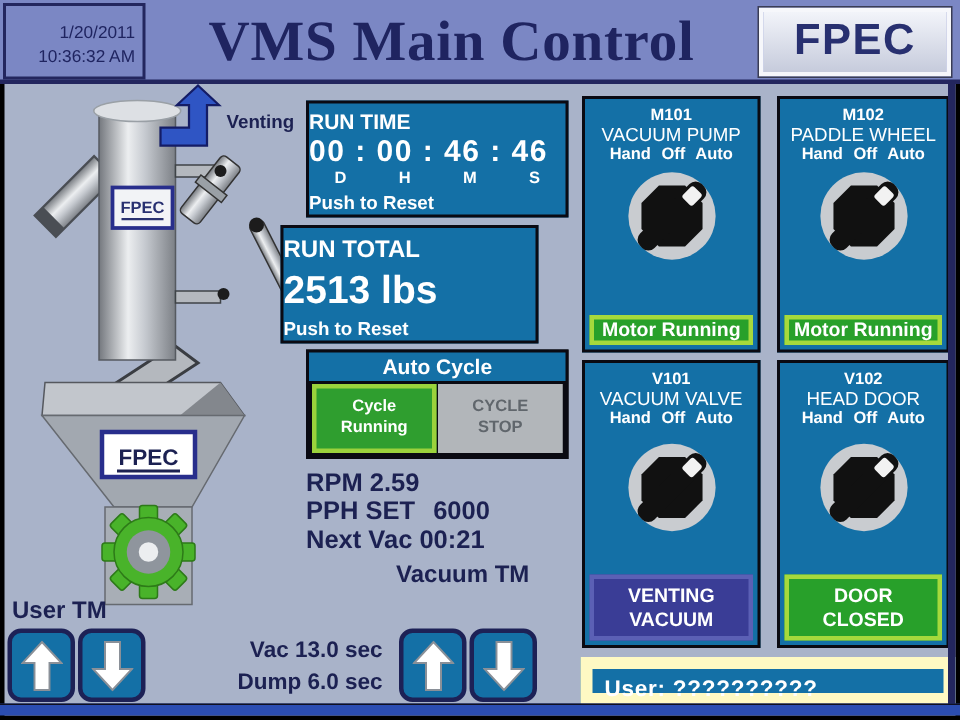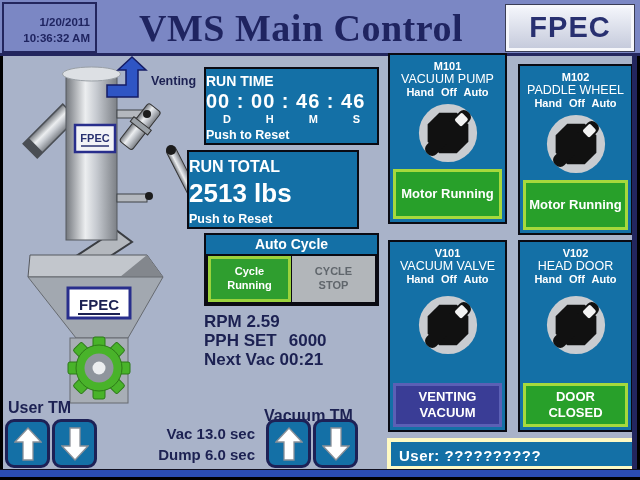--- a/index.html
+++ b/index.html
@@ -7,21 +7,21 @@
   #screen {
     position:relative; width:640px; height:480px;
     background:#a9b3c9; overflow:hidden;
     font-family:"Liberation Sans", sans-serif;
     box-shadow: inset 0 0 0 3px #000;
   }
   
   .topbar { position:absolute; left:0; top:0; width:640px; height:56px;
     background:#7b87c4; border-bottom:3px solid #23265e; }
   .datebox { position:absolute; left:2px; top:2px; width:95px; height:51px;
-    border:2px solid #23265e; color:#1f2460; font-weight:bold; font-size:11.5px;
+    border:2px solid #23265e; color:#1f2460; font-weight:normal; font-size:11.5px;
     text-align:right; padding:10px 5px 0 0; line-height:1.4; }
   .title { position:absolute; left:100px; top:2px; width:402px; height:52px;
     color:#1f2460; font-weight:bold; font-size:38px; text-align:center; line-height:52px;
     letter-spacing:0.5px;font-family:Liberation Serif, serif; }
   .logo { position:absolute; left:506px; top:5px; width:128px; height:46px;
     background:linear-gradient(#f2f4fa,#c6cbdc); border:3px solid #f6f7fb;
     outline:1px solid #3a3d55; color:#283070; font-weight:bold; font-size:29px;
     text-align:center; line-height:39px; letter-spacing:1px; }
   
   .right-strip { position:absolute; left:632px; top:56px; width:5px; height:414px; background:#23265e; }
@@ -51,26 +51,26 @@
   .pph-val { margin-left:12px; }
   
   .ctl { text-align:center; }
   .ctl-id { font-size:11px; font-weight:bold; margin-top:5px; }
   .ctl-name { font-size:12.5px; font-weight:normal; }
   .ctl-modes { font-size:11px; font-weight:bold; word-spacing:4px; }
   .knob { display:block; margin:3px auto 0; }
   .status { position:absolute; left:3px; right:3px; bottom:3px;
     display:flex; align-items:center; justify-content:center;
     font-weight:bold; font-size:13px; line-height:1.25; }
-  .status.green { background:#28a02a; border:3px solid #a6d93c; color:#fff; height:50px; }
+  .status.green { background:#28a02a; border:3px solid #a6d93c; color:#fff; height:20px; }
   .status.tall { height:44px; }
   .status.purple { background:#3a3d96; border:3px solid #5b60b5; color:#fff; height:44px; }
   
   .userbar { position:absolute; left:387px; top:438px; width:250px; height:32px;
-    background:#1470a6; border:4px solid #fef9c3; color:#fff; font-size:15px;
+    background:#1470a6; border:8px solid #fef9c3; color:#fff; font-size:15px;
     font-weight:bold; text-align:left; line-height:28px; padding-left:8px; letter-spacing:0.5px; }
   
   .tm-label { position:absolute; color:#1c2152; font-size:16px; font-weight:bold; }
   .arrow-btn { position:absolute; width:45px; height:49px; background:#1470a6;
     border:3px solid #1d2156; border-radius:9px; padding:0; cursor:pointer;
     display:flex; align-items:center; justify-content:center; }
   .tm-times { position:absolute; left:112px; top:423px; width:143px; color:#1c2152;
     font-size:15px; font-weight:bold; text-align:right; line-height:1.4; }
   
   .diagram { position:absolute; left:0; top:54px; }
@@ -200,21 +200,21 @@
   </div>
 
   <div class="stats">
     <div>RPM 2.59</div>
     <div>
       <span>PPH SET</span><span class="pph-val">6000</span>
     </div>
     <div>Next Vac 00:21</div>
   </div>
 
-  <div class="panel ctl" style="left:388px; top:53px; width:119px; height:171px;">
+  <div class="panel ctl" style="left:388px; top:64px; width:119px; height:171px;">
     <div class="ctl-id">M101</div>
     <div class="ctl-name">VACUUM PUMP</div>
     <div class="ctl-modes">Hand Off Auto</div>
     <svg class="knob" width="64" height="64" viewBox="0 0 66 66">
       <circle cx="33" cy="33" r="30" fill="#c9ccd0"></circle>
       <polygon points="24,12 42,12 54,24 54,42 42,54 24,54 12,42 12,24" fill="#111"></polygon>
       <g transform="rotate(-45 33 33)">
         <rect x="3" y="26" width="60" height="14" rx="6" fill="#111"></rect>
         <rect x="47" y="28" width="11" height="10" rx="2" fill="#f2f2f2"></rect>
       </g>
@@ -281,21 +281,21 @@
     <svg width="28" height="34" viewBox="0 0 28 34">
       <polygon points="14,33 1,19 9,19 9,1 19,1 19,19 27,19" fill="#fff" stroke="#8a9098" stroke-width="1.3"></polygon>
     </svg>
   </button>
 
   <div class="tm-times">
     <div>Vac 13.0 sec</div>
     <div>Dump 6.0 sec</div>
   </div>
 
-  <div class="tm-label" style="left:264px; top:407px;">Vacuum TM</div>
+  <div class="tm-label" style="left:264px; top:375px;">Vacuum TM</div>
   <button class="arrow-btn" style="left:266px; top:419px;">
     <svg width="28" height="34" viewBox="0 0 28 34">
       <polygon points="14,1 27,15 19,15 19,33 9,33 9,15 1,15" fill="#fff" stroke="#8a9098" stroke-width="1.3"></polygon>
     </svg>
   </button>
   <button class="arrow-btn" style="left:313px; top:419px;">
     <svg width="28" height="34" viewBox="0 0 28 34">
       <polygon points="14,33 1,19 9,19 9,1 19,1 19,19 27,19" fill="#fff" stroke="#8a9098" stroke-width="1.3"></polygon>
     </svg>
   </button>

